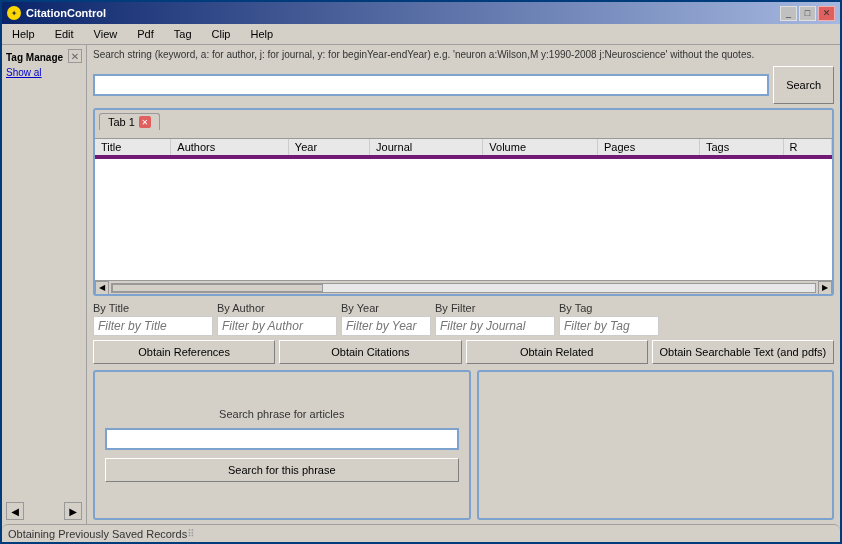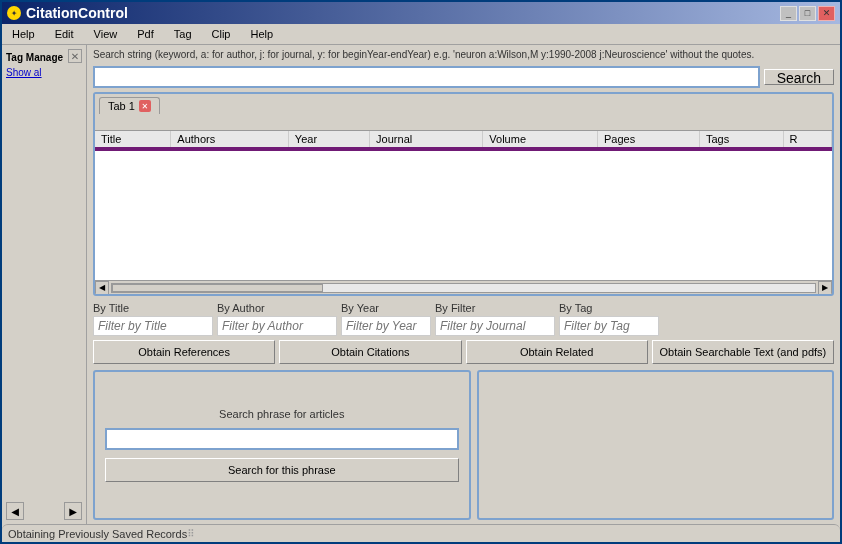--- a/index.html
+++ b/index.html
@@ -45,21 +45,21 @@
       background: #ffd700;
       border-radius: 50%;
       display: flex;
       align-items: center;
       justify-content: center;
       font-size: 8px;
       color: #333;
     }
 
     .titlebar-title {
-      font-size: 14px;
+      font-size: 11px;
       font-weight: bold;
       color: white;
       text-align: right;
     }
 
     .titlebar-buttons {
       display: flex;
       gap: 2px;
     }
 
@@ -199,45 +199,45 @@
       flex: 1;
       height: 22px;
       border: 2px solid #7da2ce;
       background: white;
       padding: 2px 4px;
       font-size: 11px;
       outline: none;
     }
 
     .search-button {
-      height: 16px;
+      height: 38px;
       padding: 0 12px;
       background: #d4d0c8;
       border: 1px solid #808080;
       border-top: 1px solid #ffffff;
       border-left: 1px solid #ffffff;
       cursor: pointer;
-      font-size: 14px;
+      font-size: 11px;
     }
 
     
     .tab-container {
       background: #d4d0c8;
       border: 2px solid #7da2ce;
       border-radius: 3px;
       flex: 1;
       display: flex;
       flex-direction: column;
       overflow: hidden;
       margin-bottom: 6px;
     }
 
     .tab-header {
       display: flex;
-      padding: 3px 4px 16px;
+      padding: 3px 4px 8px;
       background: #d4d0c8;
     }
 
     .tab {
       background: #d4d0c8;
       border: 1px solid #999;
       border-bottom: none;
       padding: 2px 8px;
       display: flex;
       align-items: center;

